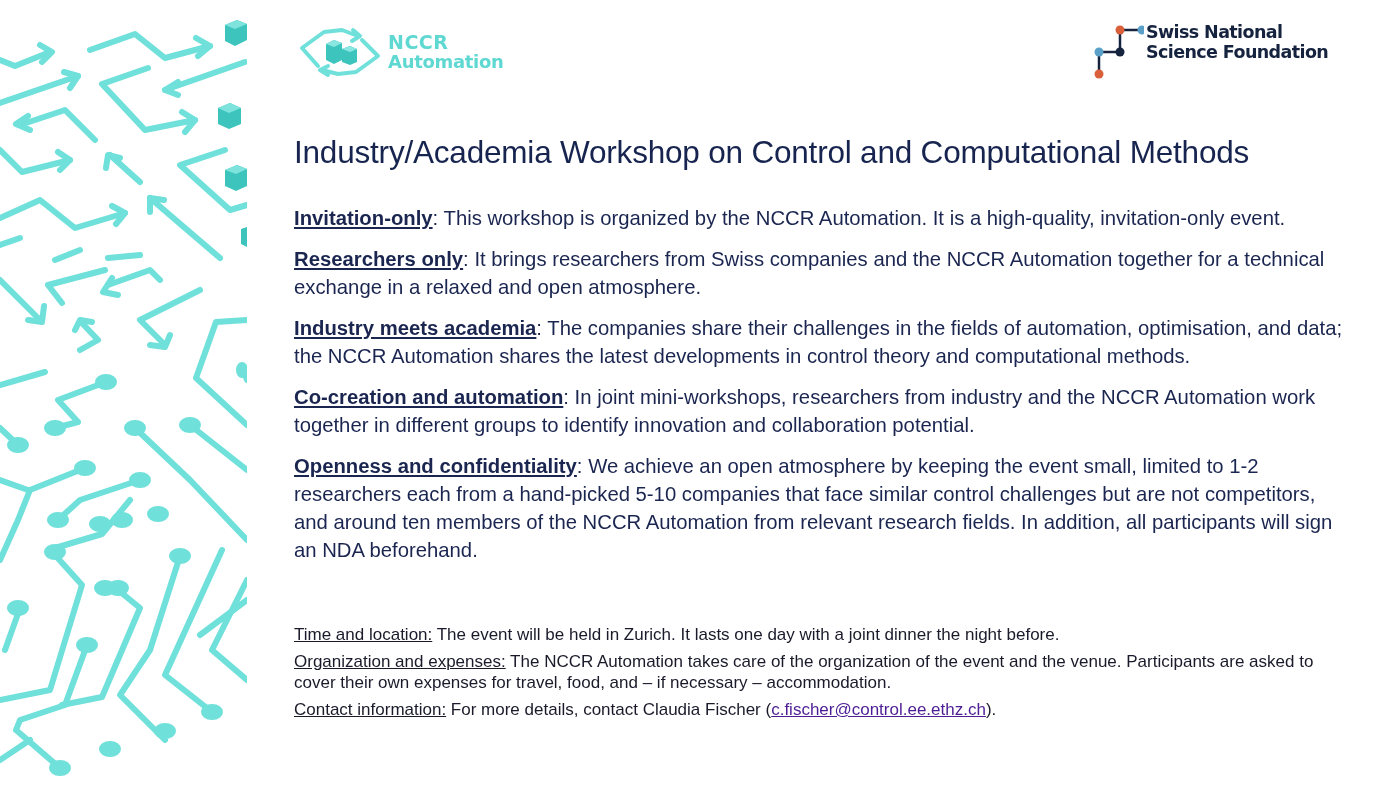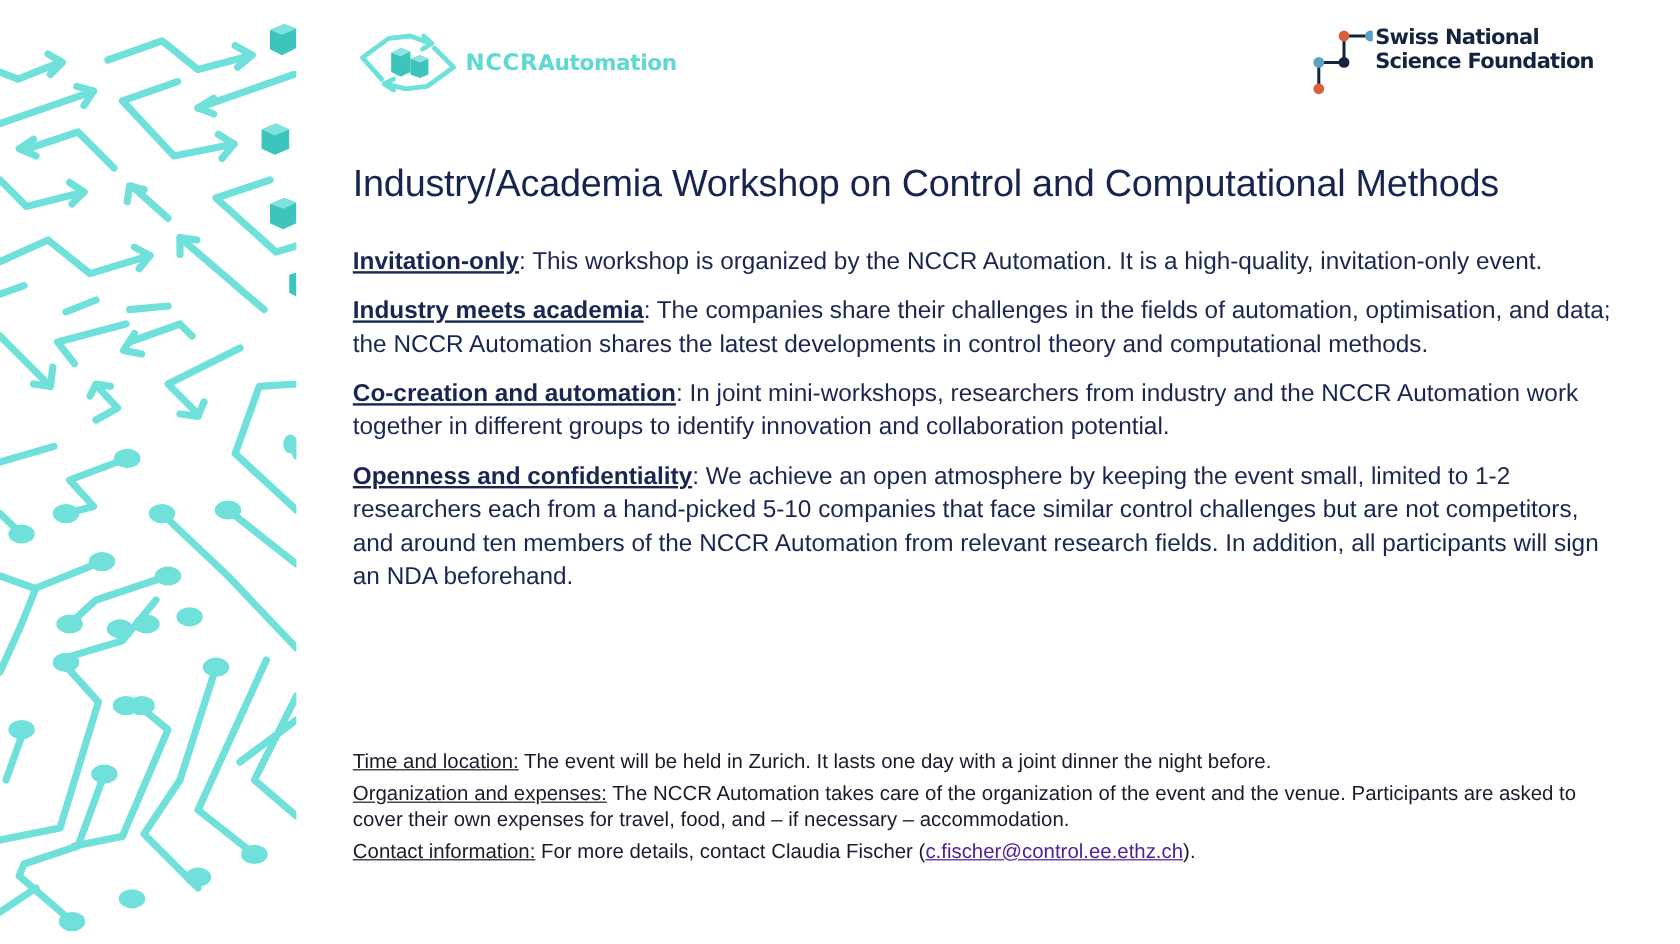--- a/index.html
+++ b/index.html
@@ -2,21 +2,21 @@
 <html><head>
 <meta charset="utf-8">
 <style>
   html, body { margin: 0; padding: 0; background: #ffffff; }
   body { width: 1400px; height: 787px; position: relative; overflow: hidden;
          font-family: "Liberation Sans", "DejaVu Sans", sans-serif; color: #1a2550; }
   .pattern { position: absolute; left: 0; top: 0; width: 247px; height: 787px; overflow: hidden; }
   .pattern svg { display: block; }
   .logo-nccr { position: absolute; left: 298px; top: 26px; display: flex; align-items: center; gap: 6px; }
   .logo-nccr .mark { width: 84px; height: 52px; }
-  .logo-nccr .txt { display: flex; flex-direction: row; line-height: 1; color: #5fd8d2; font-family: "DejaVu Sans", sans-serif; font-weight: bold; }
+  .logo-nccr .txt { display: flex; flex-direction: column; line-height: 1; color: #5fd8d2; font-family: "DejaVu Sans", sans-serif; font-weight: bold; }
   .logo-nccr .t1 { font-size: 19px; letter-spacing: 0.5px; }
   .logo-nccr .t2 { font-size: 18px; letter-spacing: -0.3px; margin-top: 1px; }
   .logo-snsf { position: absolute; left: 1092px; top: 22px; display: flex; align-items: flex-start; }
   .logo-snsf .mark { width: 52px; height: 60px; }
   .logo-snsf .txt { margin-left: 2px; margin-top: 0; color: #15233f; font-family: "DejaVu Sans", sans-serif; font-weight: bold; font-size: 17.5px; line-height: 20px; letter-spacing: -0.6px; }
   .title { position: absolute; left: 294px; top: 134px; margin: 0; font-family: "Liberation Sans", sans-serif; font-weight: normal; font-size: 31.5px; color: #16244f; letter-spacing: -0.2px; white-space: nowrap; }
   .body { position: absolute; left: 294px; top: 204px; width: 1060px; }
   .para { margin: 0 0 13px 0; font-size: 20.3px; line-height: 28px; color: #1a2550; font-family: "Liberation Sans", sans-serif; }
   .para b { font-weight: bold; text-decoration: underline; }
   .footer { position: absolute; left: 294px; top: 624px; width: 1060px; }
@@ -161,20 +161,21 @@
   <div class="txt">
     <div>Swiss National</div>
     <div>Science Foundation</div>
   </div>
 </div>
 
 <h1 class="title">Industry/Academia Workshop on Control and Computational Methods</h1>
 
 <div class="body">
   <p class="para"><b>Invitation-only</b><span>: This workshop is organized by the NCCR Automation. It is a high-quality, invitation-only event.</span></p>
+  <p class="para"><b>Researchers only</b><span>: It brings researchers from Swiss companies and the NCCR Automation together for a technical exchange in a relaxed and open atmosphere.</span></p>
   <p class="para"><b>Industry meets academia</b><span>: The companies share their challenges in the fields of automation, optimisation, and data; the NCCR Automation shares the latest developments in control theory and computational methods.</span></p>
   <p class="para"><b>Co-creation and automation</b><span>: In joint mini-workshops, researchers from industry and the NCCR Automation work together in different groups to identify innovation and collaboration potential.</span></p>
   <p class="para"><b>Openness and confidentiality</b><span>: We achieve an open atmosphere by keeping the event small, limited to 1-2 researchers each from a hand-picked 5-10 companies that face similar control challenges but are not competitors, and around ten members of the NCCR Automation from relevant research fields. In addition, all participants will sign an NDA beforehand.</span></p>
 </div>
 
 <div class="footer">
   <p class="fpara"><span class="lab">Time and location:</span><span> The event will be held in Zurich. It lasts one day with a joint dinner the night before.</span></p>
   <p class="fpara"><span class="lab">Organization and expenses:</span><span> The NCCR Automation takes care of the organization of the event and the venue. Participants are asked to cover their own expenses for travel, food, and – if necessary – accommodation.</span></p>
   <p class="fpara"><span class="lab">Contact information:</span><span> For more details, contact Claudia Fischer (</span><a title="c.fischer@control.ee.ethz.ch">c.fischer@control.ee.ethz.ch</a><span>).</span></p>
 </div>

